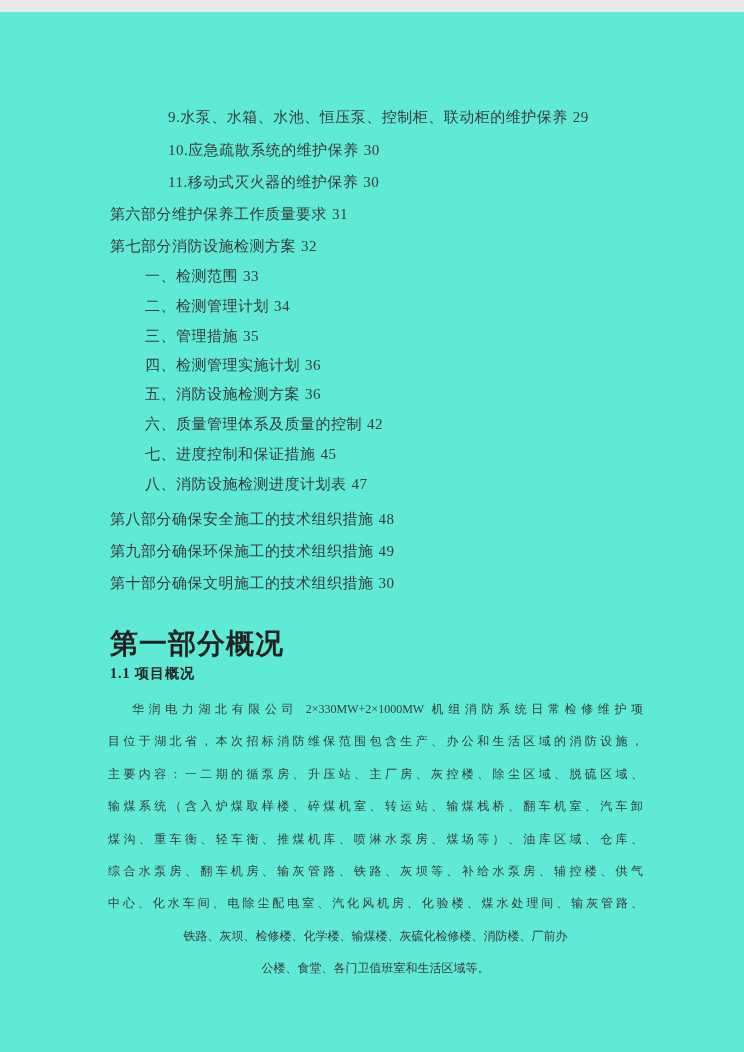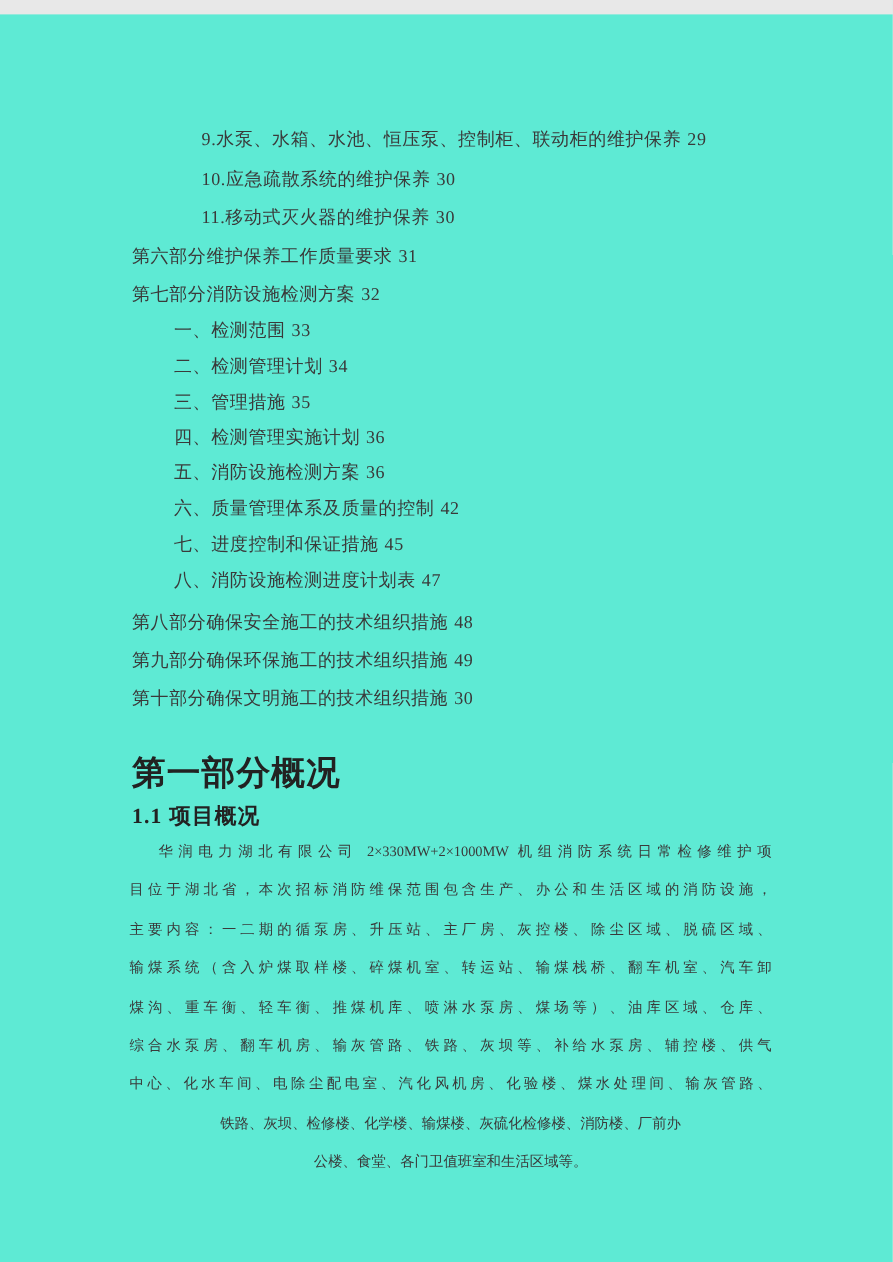--- a/index.html
+++ b/index.html
@@ -59,21 +59,21 @@
     font-size: 28px;
     font-weight: 700;
     color: #222222;
     letter-spacing: 1px;
     white-space: nowrap;
   }
   .sub-heading {
     position: absolute;
     top: 641px;
     left: 110px;
-    font-size: 18px;
+    font-size: 14px;
     font-weight: 700;
     color: #222222;
     letter-spacing: 1px;
     white-space: nowrap;
   }
   
   .body-paragraph {
     position: absolute;
     top: 681px;
     left: 108px;

